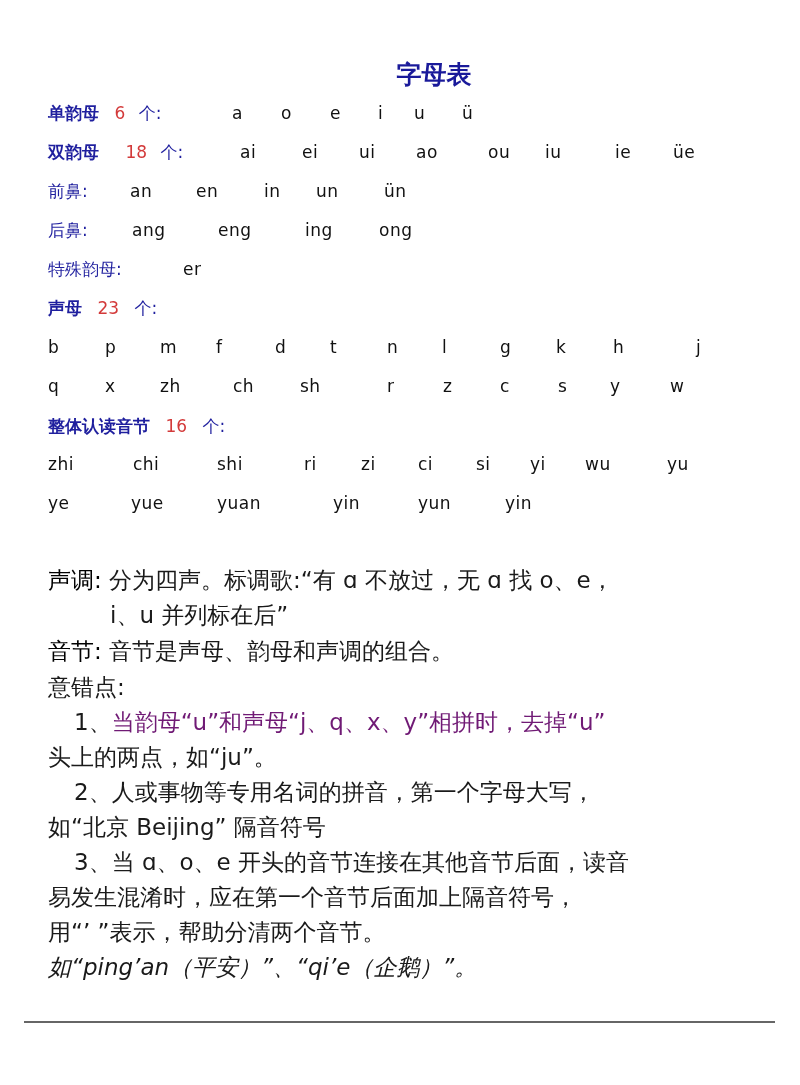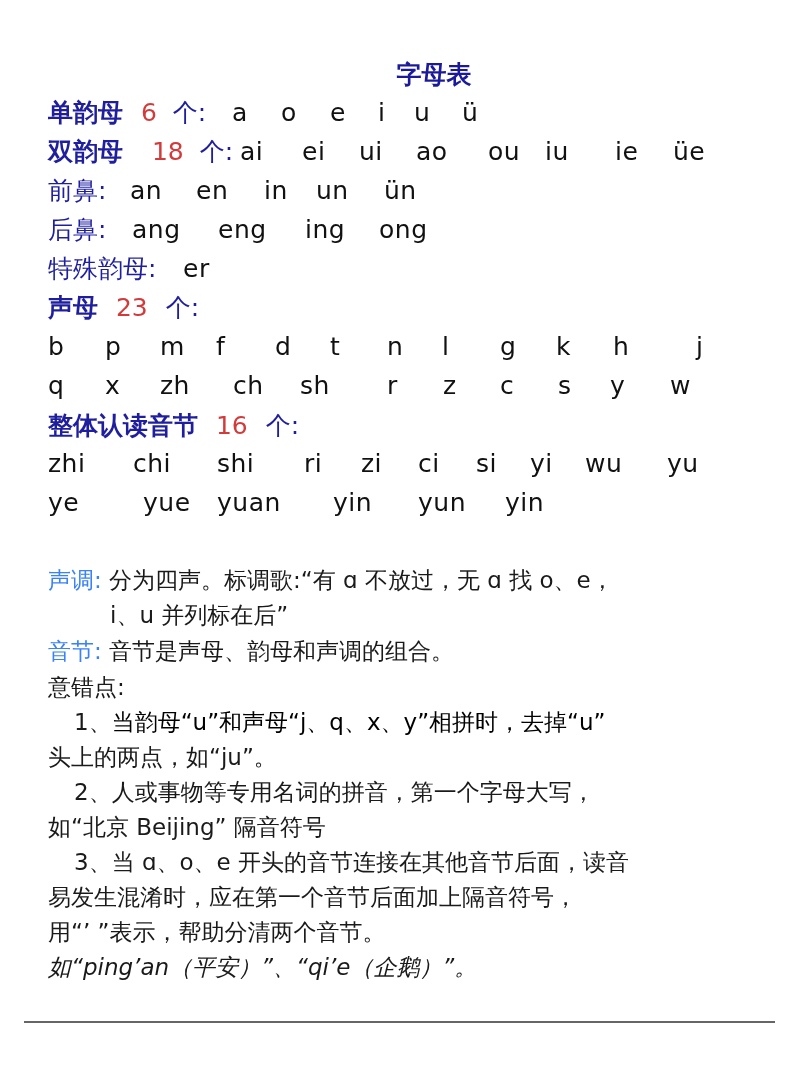--- a/index.html
+++ b/index.html
@@ -2,26 +2,26 @@
 <html><head>
 <meta charset="utf-8">
 <style>
   html, body { margin:0; padding:0; }
   body {
     width:800px; height:1085px; background:#ffffff; position:relative; overflow:hidden;
     font-family:"DejaVu Sans", "Liberation Sans", sans-serif; color:#111;
   }
   .abs { position:absolute; white-space:nowrap;padding-left:34px; }
   .title { top:58px; left:0; width:800px; text-align:center; font-size:25px; color:#1a1a9a; font-weight:bold; }
-  .line { position:absolute; left:48px; height:36px; font-size:25px; line-height:36px; white-space:nowrap; }
+  .line { position:absolute; left:48px; height:36px; font-size:17px; line-height:36px; white-space:nowrap; }
   .lbl { color:#1f1f9e; }
   .lbl.b { font-weight:bold; }
   .num { color:#d33a3a; }
-  .red { color:#3b82f6; }
-  .blue { color:#000000; }
+  .red { color:#000000; }
+  .blue { color:#701a75; }
   .py { color:#111; letter-spacing:0.5px; }
   .item { position:absolute; top:0; }
   .para { position:absolute; left:48px; font-size:23px; line-height:34px; white-space:nowrap; color:#1a1a1a; }
   .hr { position:absolute; left:24px; width:751px; top:1021px; height:2px; background:#666; }
 </style>
 </head>
 <body>
 
 <div class="abs title">字母表</div>
 
@@ -118,21 +118,21 @@
   <span class="item" style="left:256px">ri</span>
   <span class="item" style="left:313px">zi</span>
   <span class="item" style="left:370px">ci</span>
   <span class="item" style="left:428px">si</span>
   <span class="item" style="left:482px">yi</span>
   <span class="item" style="left:537px">wu</span>
   <span class="item" style="left:619px">yu</span>
 </div>
 <div class="line py" style="top:485px;width:720px;">
   <span class="item" style="left:0px">ye</span>
-  <span class="item" style="left:95px">yue</span>
+  <span class="item" style="left:83px">yue</span>
   <span class="item" style="left:169px">yuan</span>
   <span class="item" style="left:285px">yin</span>
   <span class="item" style="left:370px">yun</span>
   <span class="item" style="left:457px">yin</span>
 </div>
 
 <div class="para" style="top:563px;">
   <span class="red">声调:</span>
   <span>分为四声。标调歌:“有 ɑ 不放过，无 ɑ 找 o、e，</span>
 </div>

